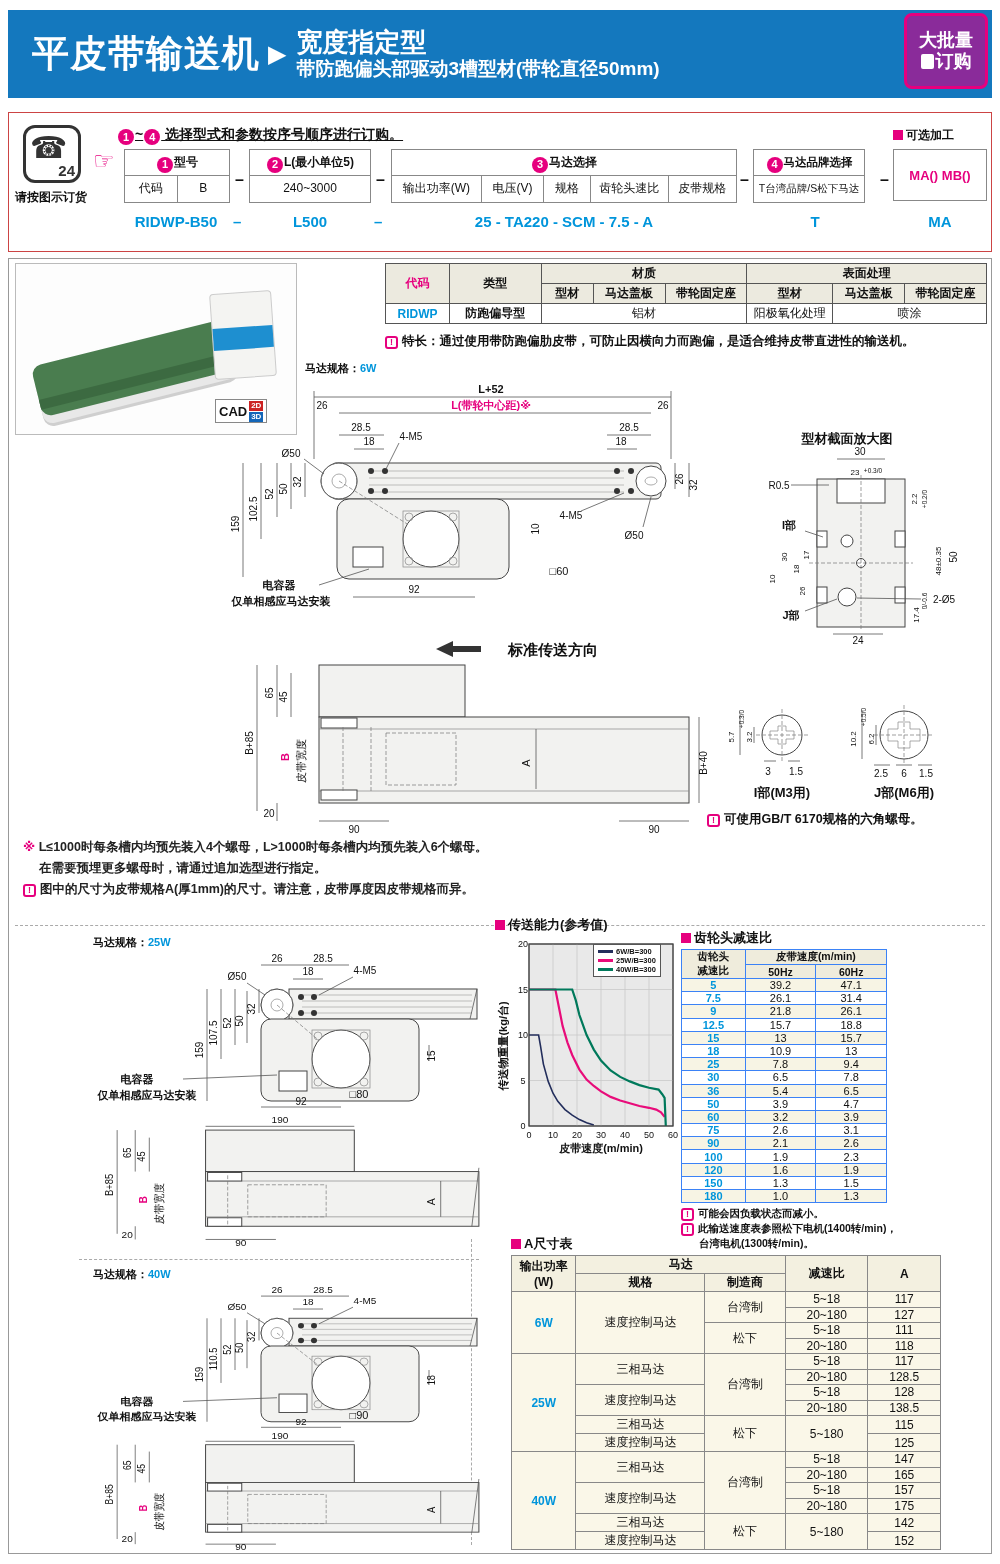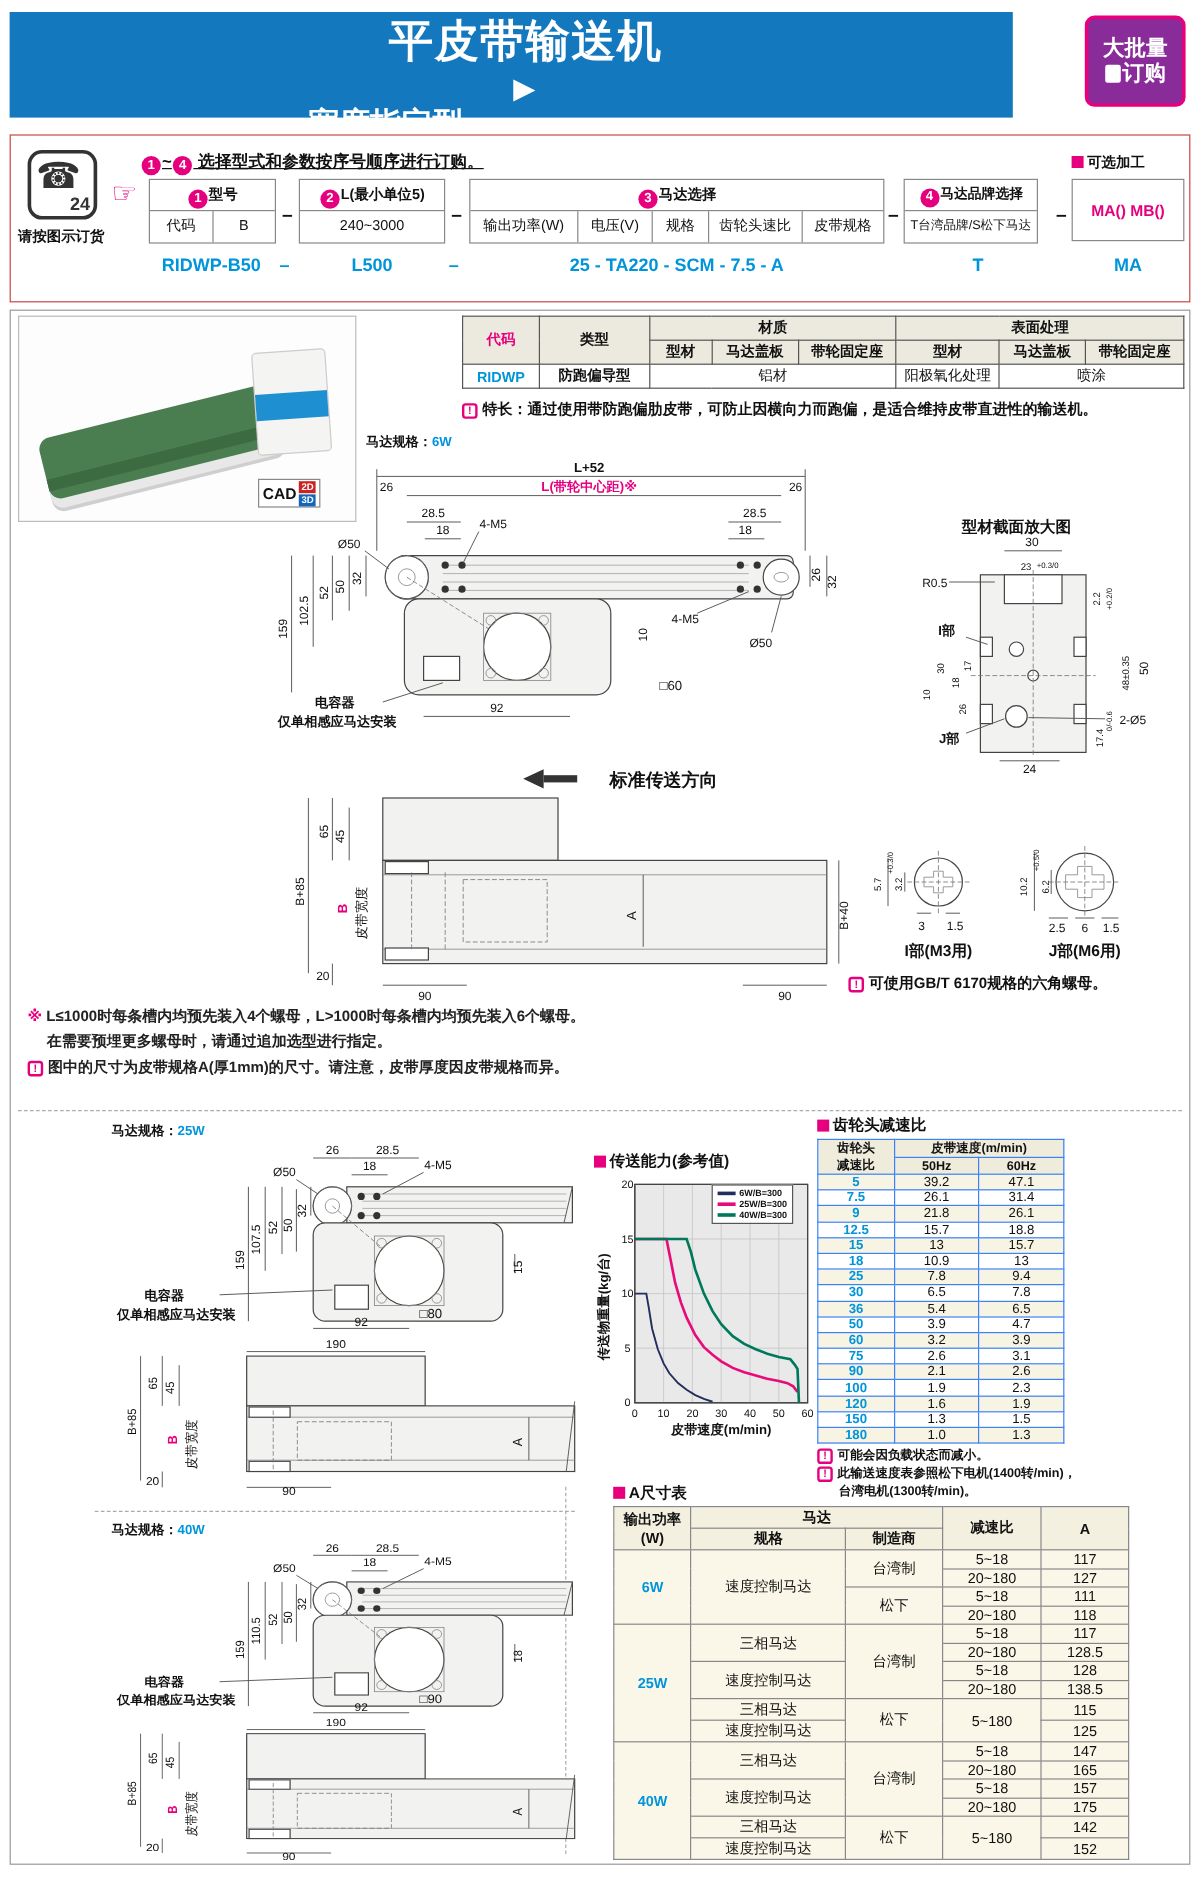--- a/index.html
+++ b/index.html
@@ -1,22 +1,22 @@
 <!DOCTYPE html>
 <html><head>
 <meta charset="utf-8">
 <style>
   * { margin:0; padding:0; box-sizing:border-box; }
   body { width:1000px; height:1564px; position:relative; background:#fff;
          font-family:"Liberation Sans","DejaVu Sans",sans-serif; color:#111; overflow:hidden; }
   .abs { position:absolute; }
 
   
-  .header-bar { left:8px; top:10px; width:836px; height:88px; background:#1478be;
-                display:flex; align-items:center; padding-left:24px;flex-direction:column; }
+  .header-bar { left:8px; top:10px; width:984px; height:88px; background:#1478be;
+                display:flex; align-items:center; padding-left:24px; }
   .h-title { color:#fff; font-size:37px; font-weight:bold; letter-spacing:1px; }
   .h-arrow { color:#fff; font-size:24px; margin:0 10px 0 8px; }
   .h-sub { color:#fff; line-height:1.15; }
   .h-sub1 { font-size:26px; font-weight:bold; }
   .h-sub2 { font-size:19px; font-weight:bold; }
   .badge { left:904px; top:13px; width:84px; height:76px; background:#8a2b9a;
            border:3px solid #e6007e; border-radius:8px; color:#fff; font-weight:bold;
            display:flex; flex-direction:column; align-items:center; justify-content:center; gap:1px; }
   .badge div { font-size:18px; line-height:1.1; display:flex; align-items:center; gap:2px;}
   .badge .doc-ic { display:inline-block; width:13px; height:15px; background:#fff; border-radius:2px; }
@@ -89,21 +89,21 @@
   .thin { stroke:#999; stroke-width:0.6; fill:none; }
   .dl { stroke:#555; stroke-width:0.8; fill:none; }
   .dsh { stroke:#777; stroke-width:0.7; stroke-dasharray:4 2; fill:none; }
   .bolt { fill:#333; stroke:none; }
 
   .notes { left:14px; top:578px; font-size:12.5px; line-height:21px; font-weight:bold; color:#222; }
   .dash-h { border-top:1px dashed #aaa; height:0; }
   .dash-v { border-left:1px dashed #aaa; width:0; }
 
   
-  .chart-wrap { left:486px; top:700px; width:192px; }
+  .chart-wrap { left:486px; top:657px; width:192px; }
   .sec-title { font-size:13px; font-weight:bold; margin-bottom:2px; white-space:nowrap; }
   .legend { position:absolute; left:98px; top:28px; border:1px solid #555; background:#fff; padding:2px 4px; }
   .legend-row { display:flex; align-items:center; gap:3px; }
   .legend-swatch { width:15px; height:3px; }
   .legend-label { font-size:7.5px; font-weight:bold; white-space:nowrap; }
   .tick { font-size:9px; }
   .grid { stroke:#c6c6c6; stroke-width:0.7; }
 
   
   .gear-wrap { left:672px; top:670px; width:300px; }

